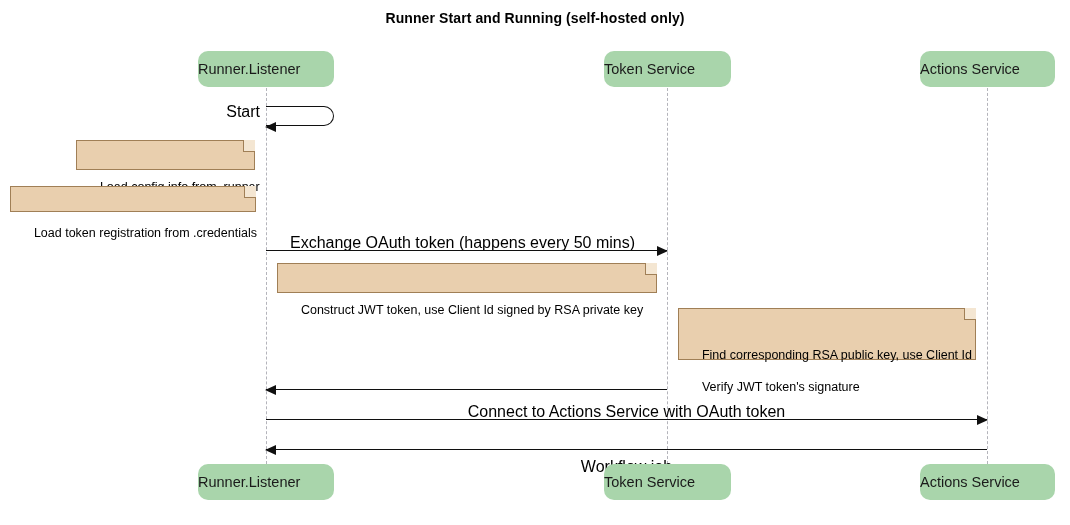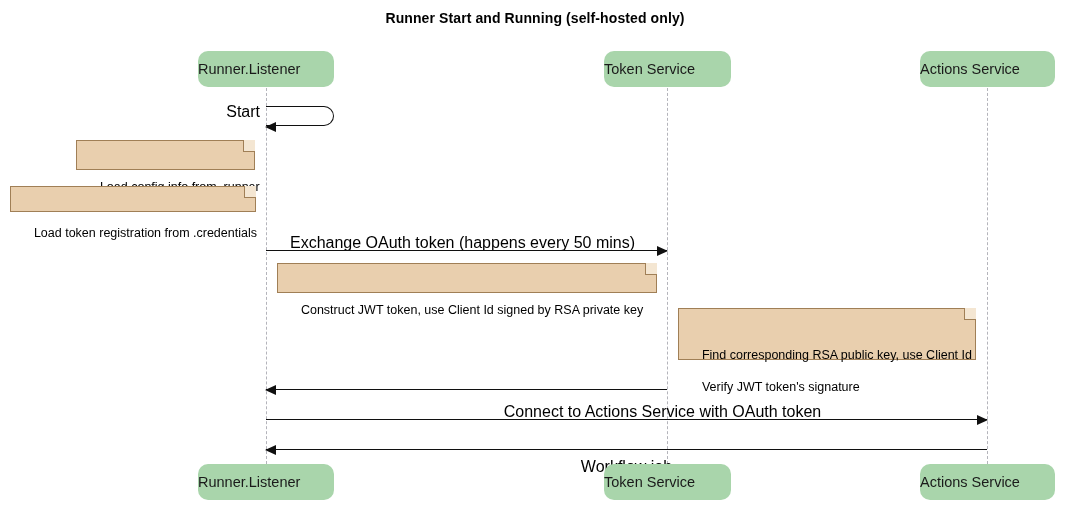--- a/index.html
+++ b/index.html
@@ -180,21 +180,21 @@
   <div class="note" style="left:678px; top:308px; width:298px; height:52px;">
     <span class="fold"></span>
     <span>Find corresponding RSA public key, use Client Id</span><br>
     <span>Verify JWT token's signature</span>
   </div>
 
   <div class="msg" style="left:266px; top:389px; width:401px;">
     <span class="head left"></span>
   </div>
 
-  <div class="msg-label" style="left:266px; top:403px; width:721px;margin-left:36px;">Connect to Actions Service with OAuth token</div>
+  <div class="msg-label" style="left:266px; top:403px; width:721px;">Connect to Actions Service with OAuth token</div>
   <div class="msg" style="left:266px; top:419px; width:721px;">
     <span class="head right"></span>
   </div>
 
   <div class="msg-label" style="left:266px; top:458px; width:721px;">Workflow job</div>
   <div class="msg" style="left:266px; top:449px; width:721px;">
     <span class="head left"></span>
   </div>
 
   <div class="participant" style="left:198px; top:464px; width:136px;">

